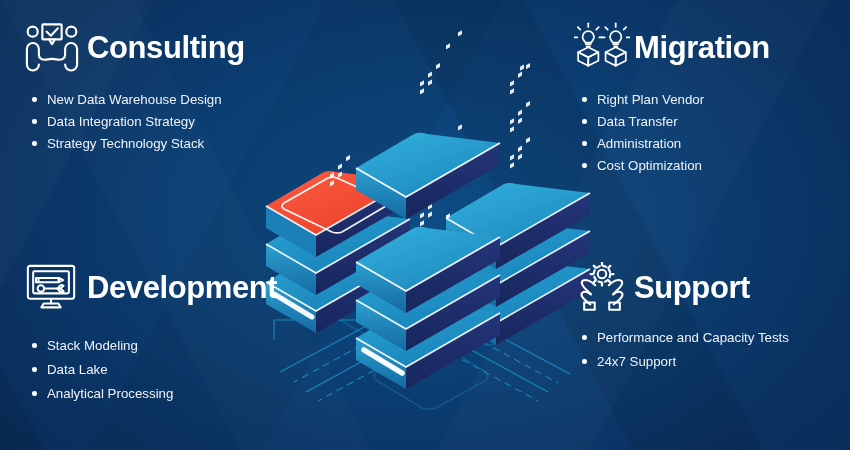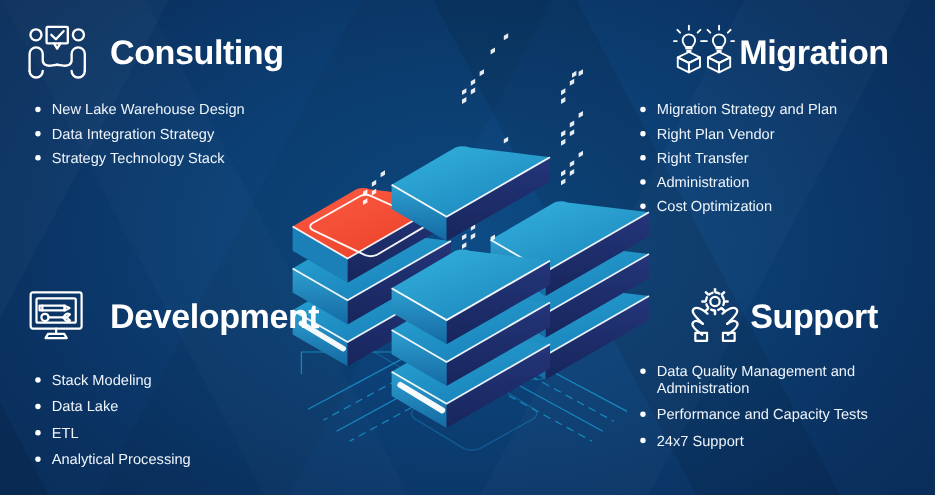--- a/index.html
+++ b/index.html
@@ -23,28 +23,28 @@
       linear-gradient(62deg, rgba(0,0,0,0.10) 0 4%, rgba(0,0,0,0) 4.2% 22%, rgba(255,255,255,0.015) 22.2% 34%, rgba(0,0,0,0) 34.2% 58%, rgba(0,0,0,0.09) 58.2% 70%, rgba(0,0,0,0) 70.2% 100%);
   }
 
   
   .quad{position:absolute;}
   .q-consulting{left:24px;top:18px;width:300px;}
   .q-migration {left:574px;top:18px;width:272px;}
   .q-development{left:24px;top:258px;width:300px;}
   .q-support   {left:574px;top:258px;width:272px;}
 
-  .head{display:flex;align-items:center;gap:20px;height:58px;}
+  .head{display:flex;align-items:center;gap:7px;height:58px;}
   .head-icon{flex:0 0 auto;width:56px;height:50px;display:block;}
   .head-title{
     color:#ffffff;font-size:31px;font-weight:bold;
     letter-spacing:-0.4px;line-height:1;white-space:nowrap;
     font-family:"Liberation Sans", sans-serif;
   }
-  .q-migration .head, .q-support .head{gap:4px;justify-content:center;}
+  .q-migration .head, .q-support .head{gap:4px;}
 
   ul.bullets{
     list-style:none;margin:16px 0 0 0;padding:0;
   }
   .q-development ul.bullets{margin-top:22px;}
   .q-support ul.bullets{margin-top:14px;}
   ul.bullets li{
     position:relative;
     color:#eef4fb;
     font-size:13.3px;
@@ -279,21 +279,21 @@
           <path d="M26,18 L29,23 L32,18"></path>
           <path d="M3,44 L3,28 a6.2,6.2 0 0 1 12.4,0 L15.4,34 C15.4,38 19,39.5 23,39 L29,38.2"></path>
           <path d="M55,44 L55,28 a6.2,6.2 0 0 0 -12.4,0 L42.6,34 C42.6,38 39,39.5 35,39 L29,38.2"></path>
           <path d="M3,44 a6.2,6.2 0 0 0 12.4,0"></path>
           <path d="M42.6,44 a6.2,6.2 0 0 0 12.4,0"></path>
         </svg>
       </span>
       <span class="head-title">Consulting</span>
     </div>
     <ul class="bullets">
-      <li>New Lake Warehouse Design</li>
+      <li>New Data Warehouse Design</li>
       <li>Data Integration Strategy</li>
       <li>Strategy Technology Stack</li>
     </ul>
   </div>
 
   <div class="quad q-migration">
     <div class="head">
       <span class="head-icon">
         <svg viewBox="0 0 62 52" fill="none" stroke="#ffffff" stroke-width="1.9" stroke-linecap="round" stroke-linejoin="round" xmlns="http://www.w3.org/2000/svg">
 
@@ -320,23 +320,22 @@
           <path d="M58.4,17 l3.2,0"></path>
 
           <path d="M35,33.5 L46.2,28 L57.4,33.5 L46.2,39 Z"></path>
           <path d="M35,33.5 L35,43 L46.2,48.5 L46.2,39 Z"></path>
           <path d="M57.4,33.5 L57.4,43 L46.2,48.5 L46.2,39 Z"></path>
         </svg>
       </span>
       <span class="head-title">Migration</span>
     </div>
     <ul class="bullets">
-      <li>Migration Strategy and Plan</li>
       <li>Right Plan Vendor</li>
-      <li>Right Transfer</li>
+      <li>Data Transfer</li>
       <li>Administration</li>
       <li>Cost Optimization</li>
     </ul>
   </div>
 
   <div class="quad q-development">
     <div class="head">
       <span class="head-icon">
         <svg viewBox="0 0 58 52" fill="none" stroke="#ffffff" stroke-width="2.1" stroke-linecap="round" stroke-linejoin="round" xmlns="http://www.w3.org/2000/svg">
           <rect x="4" y="4" width="48" height="34" rx="2.2"></rect>
@@ -353,21 +352,20 @@
 
           <path d="M28,38 l0,5"></path>
           <path d="M18,47 l20,0 l-2.4,-4 l-15.2,0 Z"></path>
         </svg>
       </span>
       <span class="head-title">Development</span>
     </div>
     <ul class="bullets">
       <li>Stack Modeling</li>
       <li>Data Lake</li>
-      <li>ETL</li>
       <li>Analytical Processing</li>
     </ul>
   </div>
 
   <div class="quad q-support">
     <div class="head">
       <span class="head-icon">
         <svg viewBox="0 0 58 52" fill="none" stroke="#ffffff" stroke-width="2.1" stroke-linecap="round" stroke-linejoin="round" xmlns="http://www.w3.org/2000/svg">
 
           <circle cx="29" cy="12.5" r="4.4"></circle>
@@ -382,19 +380,18 @@
           <rect x="10.5" y="42" width="11" height="7.5"></rect>
 
           <path d="M36,24 C40,20 46,17 49,19.5 C51.5,21.6 48.5,25.5 45.5,28.5 L40.5,33.5"></path>
           <path d="M40.5,33.5 C44,31 47.5,30 49.5,32 C51.5,34 49,37.5 46,40 L41,44"></path>
           <rect x="36.5" y="42" width="11" height="7.5"></rect>
         </svg>
       </span>
       <span class="head-title">Support</span>
     </div>
     <ul class="bullets">
-      <li>Data Quality Management and Administration</li>
       <li>Performance and Capacity Tests</li>
       <li>24x7 Support</li>
     </ul>
   </div>
 
 </div>
 
 </body></html>

